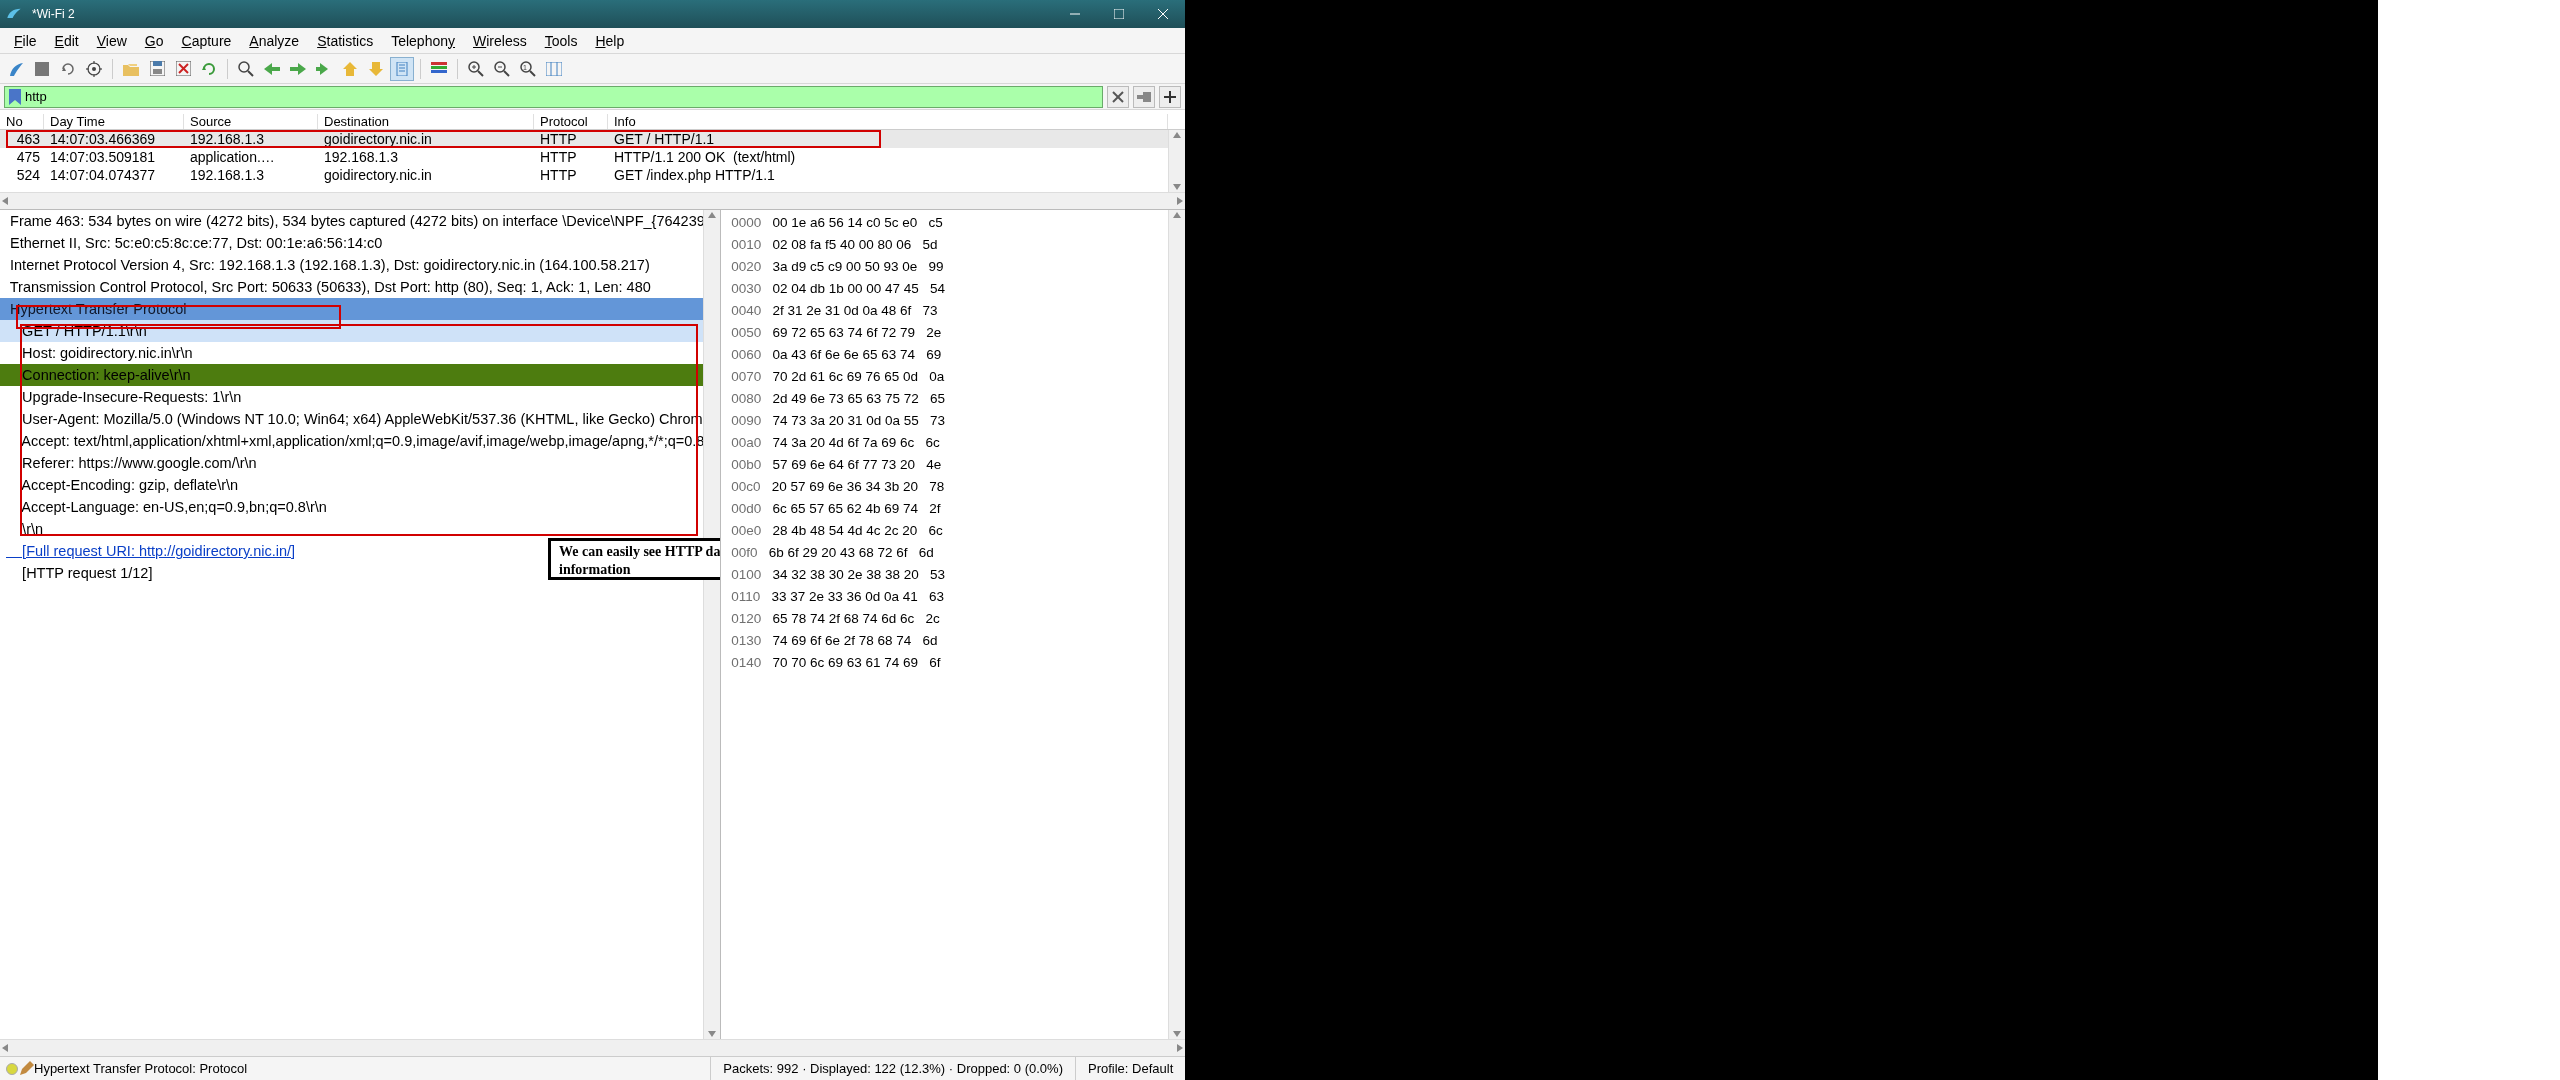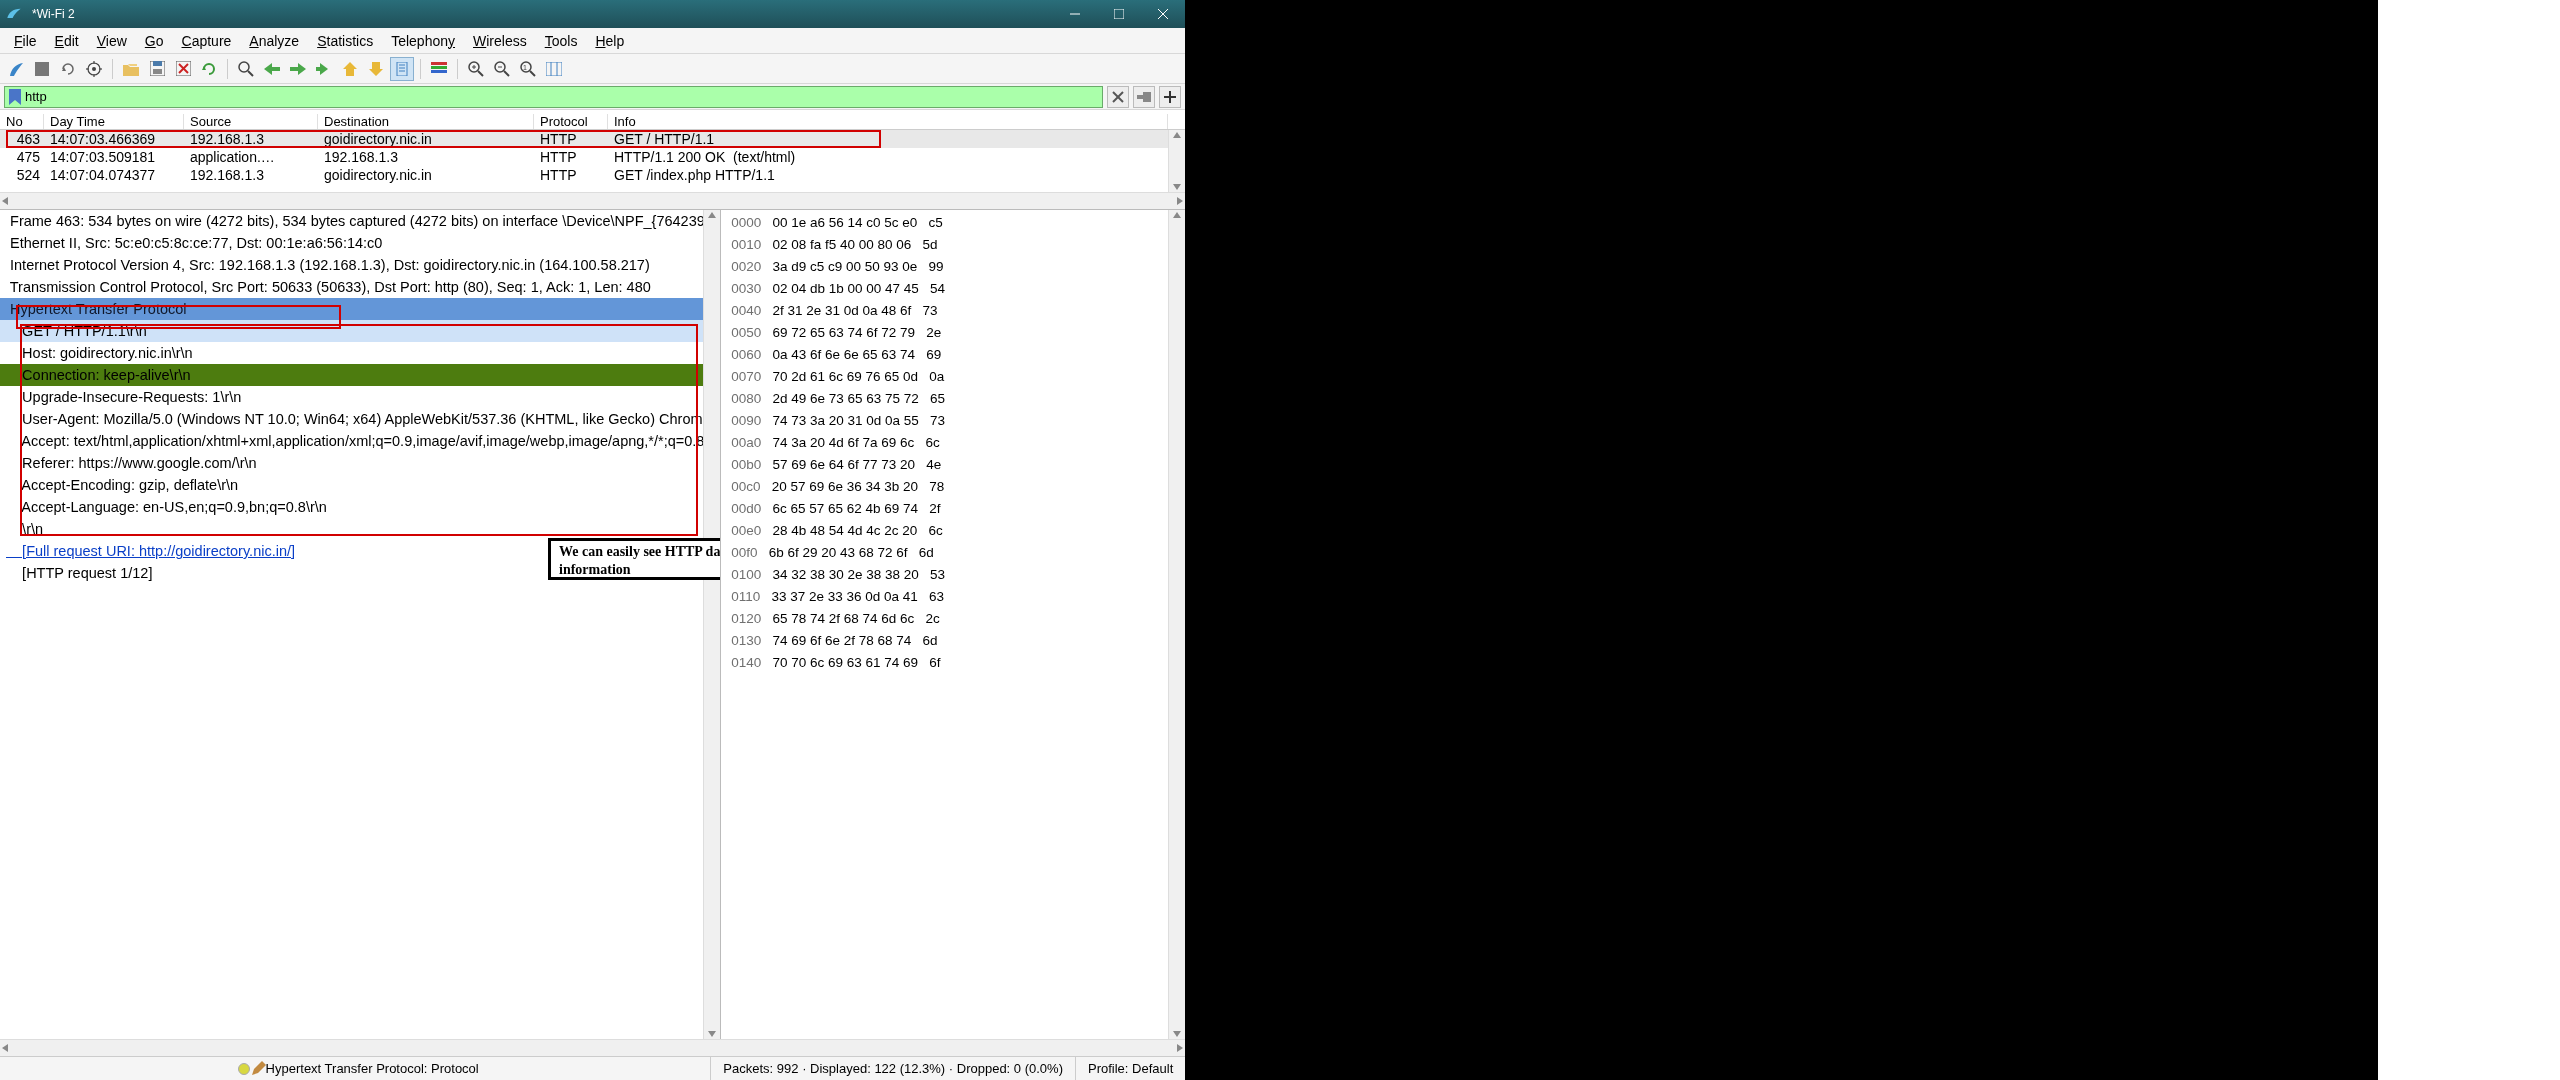--- a/index.html
+++ b/index.html
@@ -37,21 +37,21 @@
 .tree-line.selproto { background: #6396d8; color: #0f172a; }
 .tree-line.link a { color: #0a3fc7; text-decoration: underline; }
 .hex-pane { flex: 1; font-family: Consolas, monospace; font-size: 13.5px; line-height: 22px; overflow: hidden; position: relative; padding: 2px 4px 2px 10px; }
 .hex-line { white-space: pre; }
 .hex-off { color: #707070; }
 .redbox1 { position: absolute; left: 6px; top: 0px; width: 875px; height: 18px; border: 2px solid #d10000; pointer-events: none; }
 .redbox2 { position: absolute; left: 16px; top: 95px; width: 325px; height: 24px; border: 2px solid #d10000; pointer-events: none; z-index:3; }
 .redbox3 { position: absolute; left: 20px; top: 114px; width: calc(100% - 42px); height: 212px; border: 2px solid #d10000; pointer-events: none; z-index:3; }
 .blackbox { position: absolute; left: 548px; top: 328px; width: 360px; height: 42px; border: 3px solid #000; background: #fff; z-index: 5; font-family: "Segoe UI"; font-size: 14px; font-weight: 600; padding: 2px 8px; line-height: 1.25; }
 .statusbar { height: 24px; border-top: 1px solid #ccc; background: #f5f5f5; display: flex; align-items: center; font-size: 13px; }
-.sb-left { display: flex; align-items: center; gap: 0; padding-left: 6px; flex: 1; justify-content: center; }
+.sb-left { display: flex; align-items: center; gap: 0; padding-left: 6px; flex: 1; }
 .sb-seg { padding: 0 12px; border-left: 1px solid #ccc; height: 100%; display:flex; align-items:center; }
 .dot { width: 12px; height: 12px; border-radius: 50%; background: #d8d840; border: 1px solid #aaa; }
 .letterbox { width: 46.6%; background: #000; }
 .app-wrap { display:flex; flex-direction:column; height:100%; }
 .outer { display:flex; height:100%; }
 svg { display: block; }
 .trunc { overflow:hidden; text-overflow:ellipsis; }
 </style>
 </head>
 <body>

